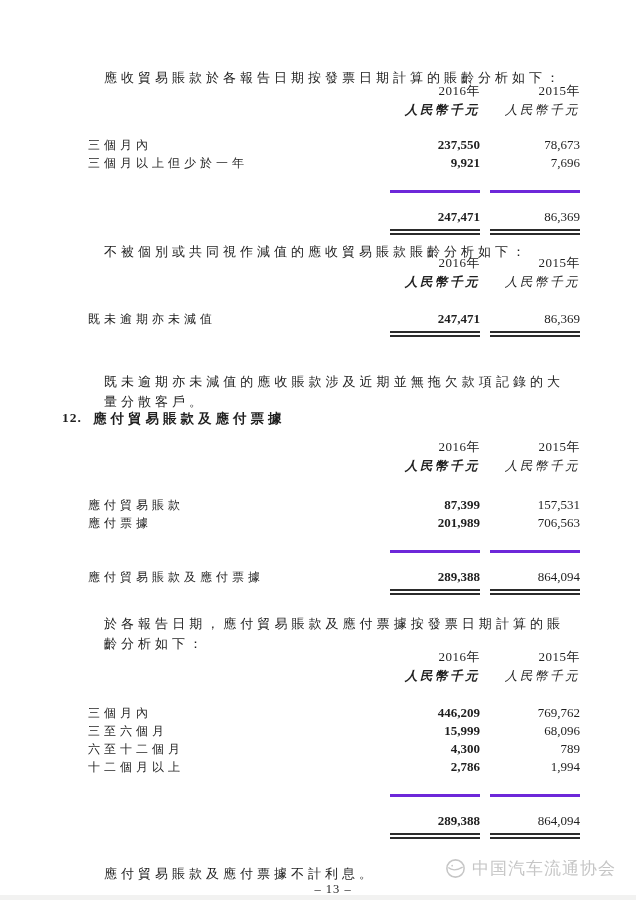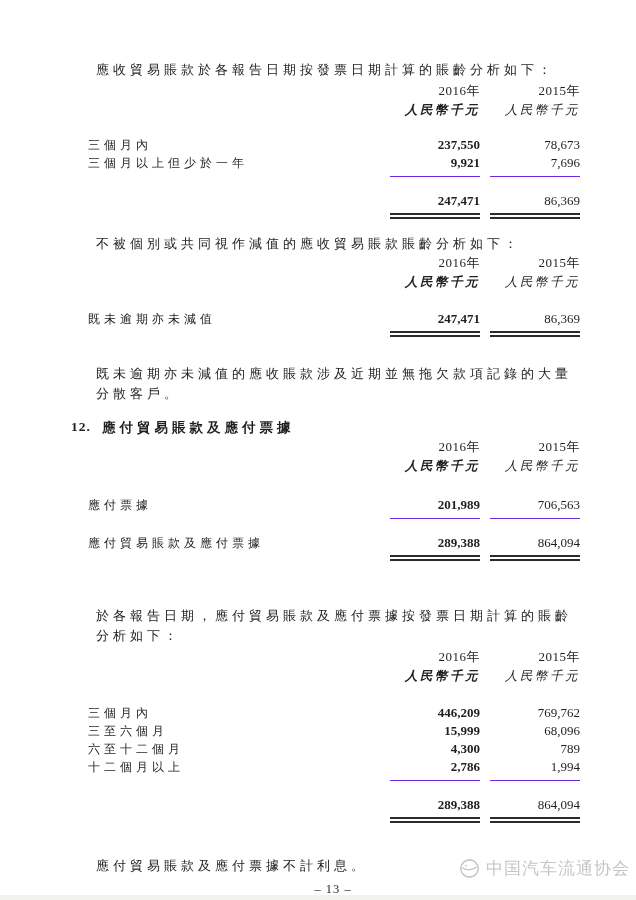--- a/index.html
+++ b/index.html
@@ -3,54 +3,54 @@
 <meta charset="utf-8">
 <style>
   html,body { margin:0; padding:0; background:#ffffff; }
   .page {
     position:relative; width:636px; height:900px; margin:0 auto;
     background:#ffffff; overflow:hidden;
     font-family:"Liberation Serif","DejaVu Serif",serif;
     color:#1f1f1f;
   }
   .para {
-    position:absolute; left:88px; right:56px; margin:8px;
+    position:absolute; left:88px; right:56px; margin:16px;
     font-size:13px; line-height:20px; letter-spacing:4px;
     text-align:justify;
   }
   .section-heading {
-    position:absolute; left:62px; right:56px; margin:9px;
+    position:absolute; left:62px; right:56px; margin:0;
     font-size:13.5px; font-weight:bold; letter-spacing:4px;
     display:flex;
   }
   .section-heading .num { letter-spacing:1px; margin-right:11px; }
   .tbl { position:absolute; left:0; right:0; }
   .trow {
     display:flex; align-items:baseline;
     padding-left:88px; padding-right:56px; line-height:18px;
   }
   .lbl { flex:1; font-size:12px; letter-spacing:4px; }
   .c { width:90px; margin-left:10px; text-align:right; font-size:13px; white-space:nowrap; }
   .head-year { line-height:18px; }
   .head-year .c { font-size:13px; letter-spacing:0.5px; }
   .head-year .c16 { font-weight:normal; }
   .head-unit { line-height:20px; }
   .head-unit .c { font-style:italic; font-size:12.5px; letter-spacing:2.5px; }
   .head-unit .c16 { font-weight:bold; }
   .spacer16 { height:16px; } .spacer18 { height:18px; } .spacer20 { height:20px; }
   .num16 { font-weight:bold; }
-  .last .c { border-bottom:1px solid #6d28d9; padding-bottom:4px; }
+  .last .c { border-bottom:3px solid #6d28d9; padding-bottom:18px; }
   .total { margin-top:15px; }
   .total .c { border-bottom:6px double #2b2b2b; padding-bottom:3px; }
   .pageno {
     position:absolute; top:870px; left:0; width:616px;
     text-align:center; font-size:12.5px; letter-spacing:1px; margin:12px;padding-left:13px;
   }
   .watermark {
-    position:absolute; top:857px; right:6px;
+    position:absolute; top:857px; right:20px;
     display:flex; align-items:center; gap:5px;
     color:#c6c6c6; font-family:"Liberation Sans","DejaVu Sans",sans-serif;
     font-size:17px; letter-spacing:1px;
   }
   .watermark svg { display:block; }
   .bottom-edge {
     position:absolute; bottom:0; left:0; width:100%; height:5px;
     background:#f2f2f1;
   }
 </style>
@@ -123,20 +123,25 @@
       <div class="lbl"></div>
       <div class="c c16">2016年</div>
       <div class="c c15">2015年</div>
     </div>
     <div class="trow head-unit">
       <div class="lbl"></div>
       <div class="c c16">人民幣千元</div>
       <div class="c c15">人民幣千元</div>
     </div>
     <div class="spacer20"></div>
+    <div class="trow">
+      <div class="lbl">應付貿易賬款</div>
+      <div class="c num16">87,399</div>
+      <div class="c">157,531</div>
+    </div>
     <div class="trow last">
       <div class="lbl">應付票據</div>
       <div class="c num16">201,989</div>
       <div class="c">706,563</div>
     </div>
     <div class="trow total">
       <div class="lbl">應付貿易賬款及應付票據</div>
       <div class="c num16">289,388</div>
       <div class="c">864,094</div>
     </div>

